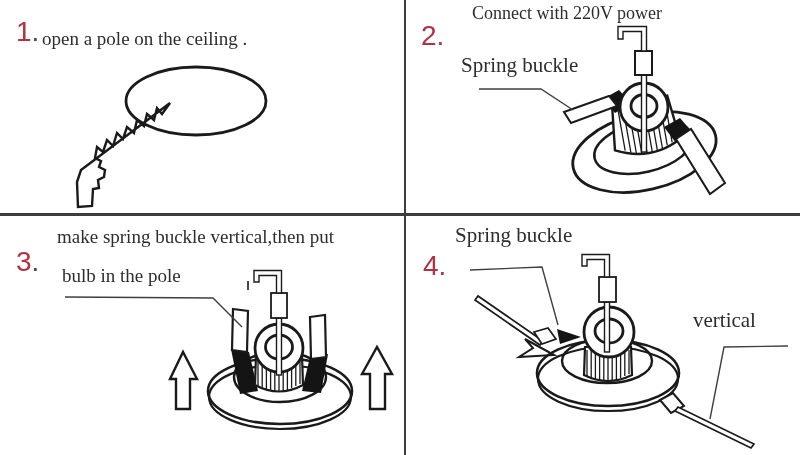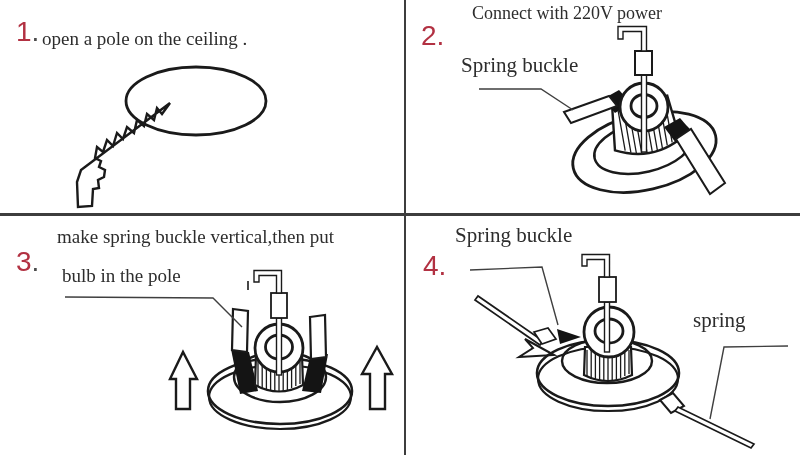--- a/index.html
+++ b/index.html
@@ -98,21 +98,21 @@
       <polygon class="wh" stroke-width="2.2" points="310,100 325,98 326,140 311,142"></polygon>
       <path class="wh" stroke-width="2.4" stroke-linejoin="miter" d="M170 162 L183 135 L197 162 L190 162 L190 192 L176 192 L176 162 Z"></path>
       <path class="wh" stroke-width="2.4" stroke-linejoin="miter" d="M362 157 L377 130 L392 157 L385 157 L385 192 L370 192 L370 157 Z"></path>
       <polyline class="leader" points="65,80 213,81 242,110"></polyline>
     </svg>
   </div>
 
   <div class="panel" id="panel4">
     <div class="lbl" style="left:48px;top:6px;">Spring buckle</div>
     <div class="num" style="left:16px;top:35px;"><span>4</span><span class="dot">.</span></div>
-    <div class="lbl" style="left:286px;top:91px;">spring</div>
+    <div class="lbl" style="left:286px;top:91px;">vertical</div>
     <svg width="393" height="238" viewBox="0 0 393 238">
       <polyline class="leader" points="63,53 135,50 151,108"></polyline>
       <path class="wh" stroke-width="1.7" d="M68 83 L133 128 L136 124 L71 79 Z"></path>
       <path class="wh" stroke-width="1.7" d="M127 115 L141 111 L149 122 L135 127 Z"></path>
       <path class="wh" stroke-width="2" stroke-linejoin="miter" d="M147 138 L118 122 L126 131 L112 140 Z"></path>
       <polygon class="blk" points="174,120 150,112 153,127"></polygon>
       <ellipse class="ln" cx="201" cy="156" rx="71" ry="33" stroke-width="2.6"></ellipse>
       <ellipse class="ln" cx="201" cy="162" rx="70" ry="32" stroke-width="2.2"></ellipse>
       <ellipse class="ln" cx="200" cy="144" rx="45" ry="22" stroke-width="2.4"></ellipse>
       <path class="wh" stroke-width="2.2" d="M178 130 L224 130 L225 158 Q201 170 177 158 Z"></path>

